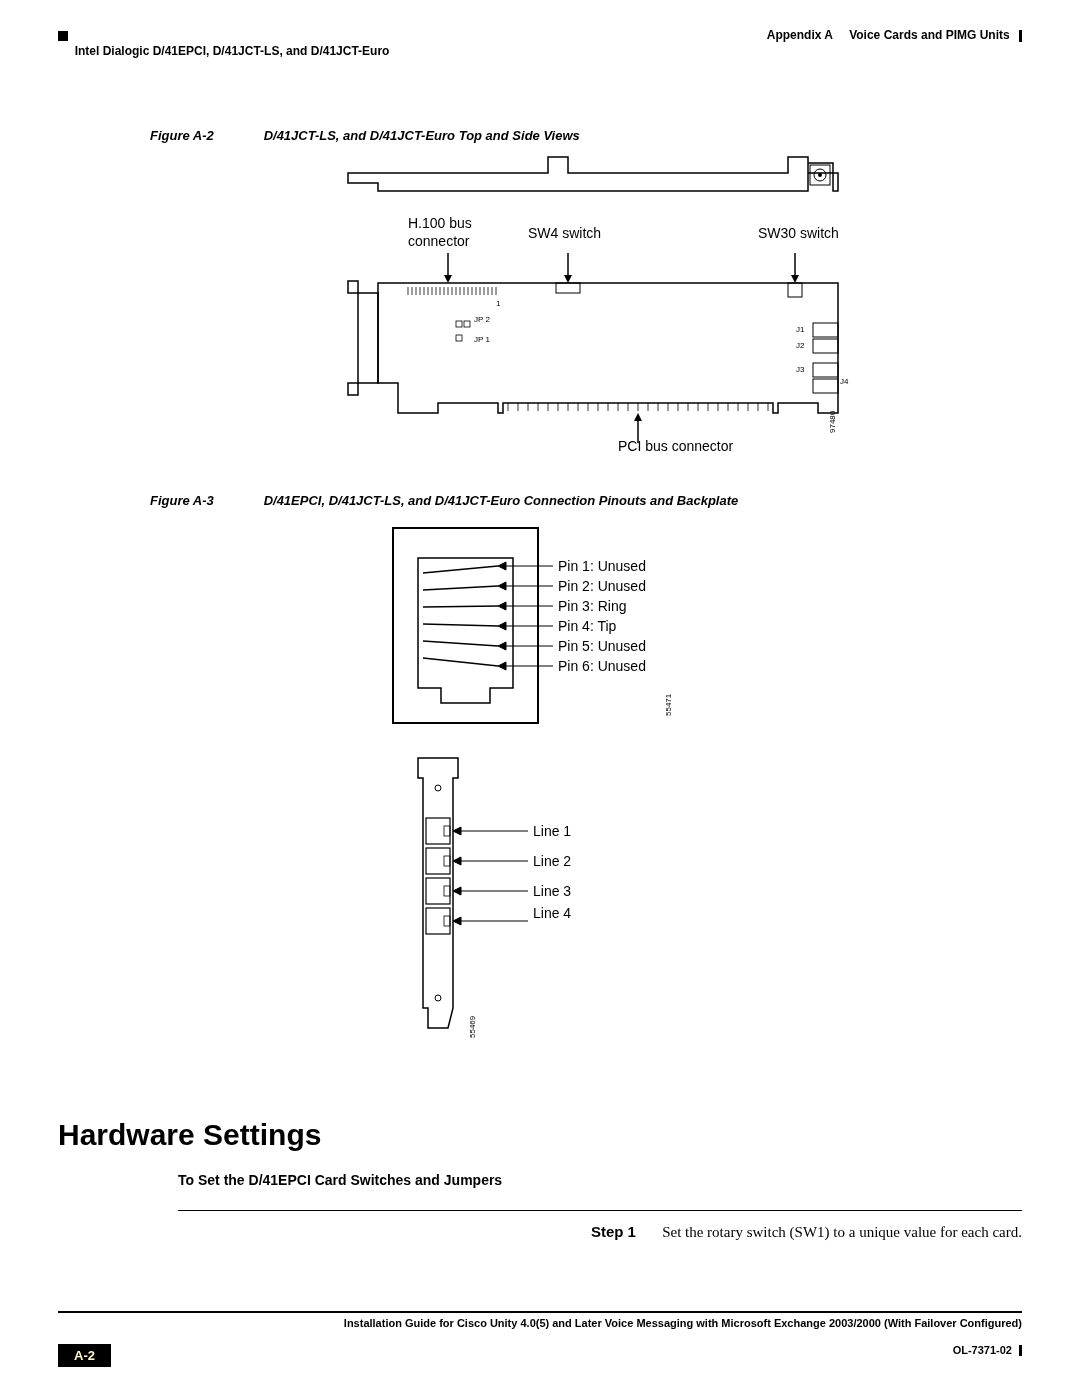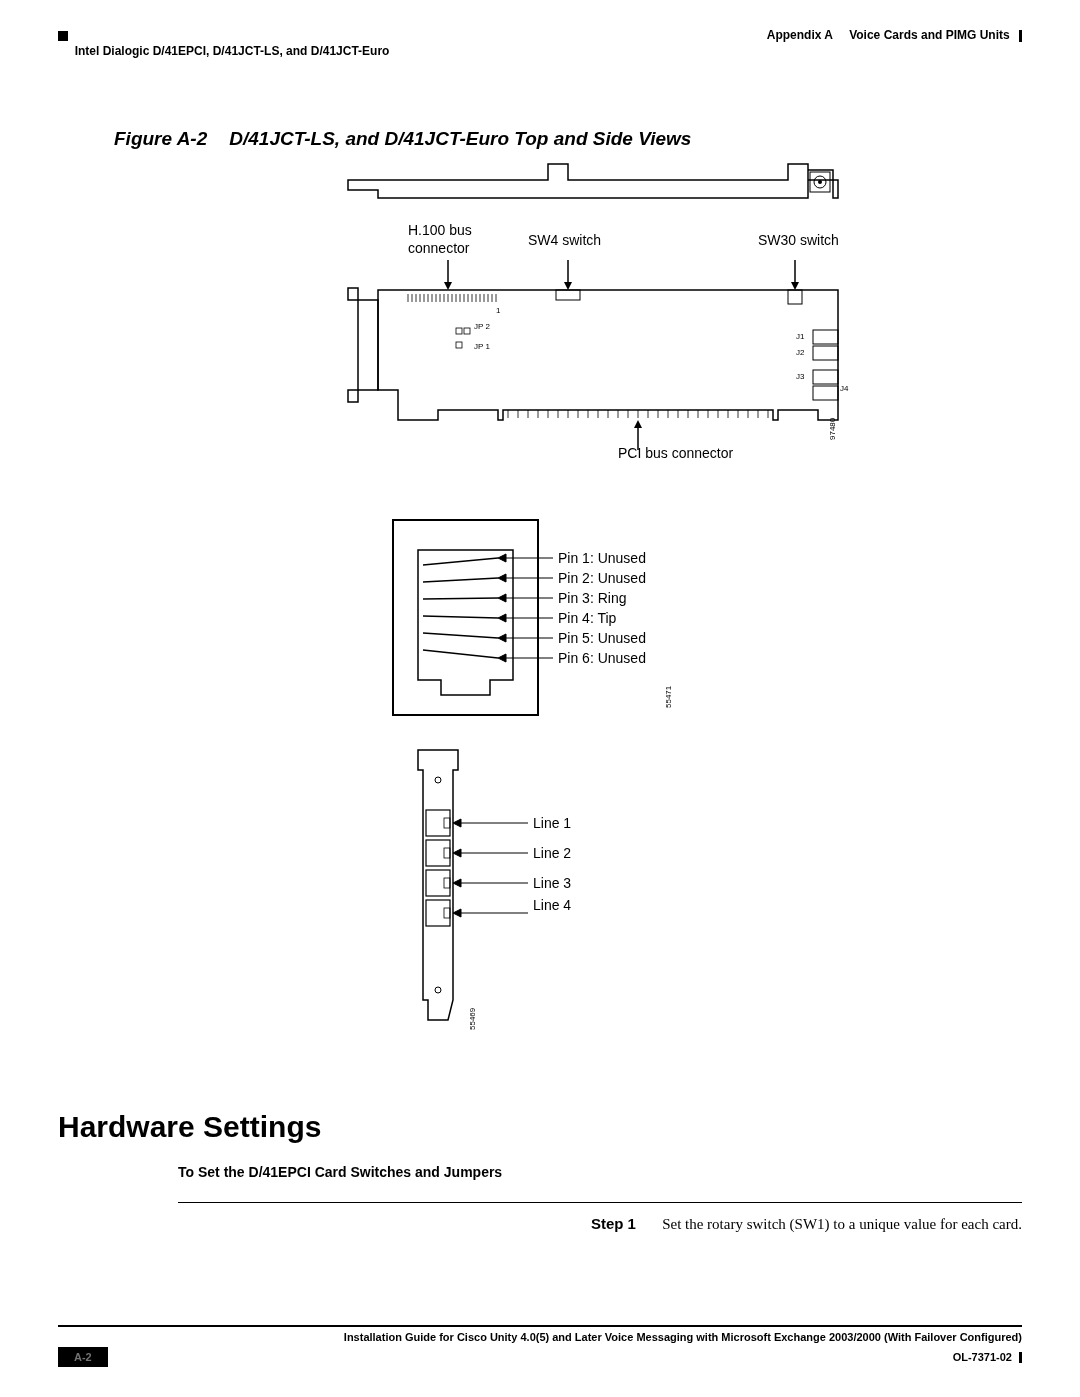--- a/index.html
+++ b/index.html
@@ -45,24 +45,24 @@
     background: #000;
     vertical-align: middle;
     margin-left: 6px;
   }
   .sub-header {
     font-size: 12px;
     font-weight: bold;
     margin-top: 2px;
   }
   .figure-caption {
-    font-size: 19px;
+    font-size: 13px;
     font-weight: bold;
     font-style: italic;
-    margin-left: 56px;
+    margin-left: 92px;
   }
   .figure-caption .num {
     display: inline-block;
     width: 110px;
   }
   .fig-area {
     position: relative;
     margin-top: 10px;
   }
   .fig2 {
@@ -134,25 +134,26 @@
     margin-left: 90px;
   }
   .footer-row {
     display: flex;
     justify-content: space-between;
     align-items: center;
     margin-top: 4px;
   }
   .page-num-box {
     background: #000;
-    color: #737373;
-    font-weight: bold;
-    font-size: 11px;
+    color: #fef9c3;
+    font-weight: bold;
+    font-size: 13px;
     padding: 4px 16px;
     display: inline-block;
+    margin-top: 11px;
   }
   .doc-num {
     font-size: 11px;
     font-weight: bold;
   }
   .doc-num .bar2 {
     display: inline-block;
     width: 3px;
     height: 11px;
     background: #000;
@@ -292,20 +293,24 @@
     <div class="label tiny" style="left:136px;top:182px;">JP 1</div>
     <div class="label tiny" style="left:158px;top:146px;">1</div>
     <div class="label tiny" style="left:458px;top:172px;">J1</div>
     <div class="label tiny" style="left:458px;top:188px;">J2</div>
     <div class="label tiny" style="left:458px;top:212px;">J3</div>
     <div class="label tiny" style="left:458px;top:224px;margin-left:44px;">J4</div>
     <div class="label tiny" style="left:490px;top:280px;transform:rotate(-90deg);transform-origin:left top;">97480</div>
   </div>
 
   <div style="height:30px"></div>
+  <div class="figure-caption">
+    <span class="num">Figure A-3</span>
+    <span>D/41EPCI, D/41JCT-LS, and D/41JCT-Euro Connection Pinouts and Backplate</span>
+  </div>
 
   <div class="fig-area fig3-pin">
     <svg width="400" height="230">
       <rect x="15" y="10" width="145" height="195" fill="none" stroke="#000" stroke-width="2"></rect>
 
       <path d="M 40 40 L 135 40 L 135 170 L 112 170 L 112 185 L 63 185 L 63 170 L 40 170 Z" fill="none" stroke="#000" stroke-width="1.5"></path>
 
       <g stroke="#000" stroke-width="1.5">
         <line x1="45" y1="55" x2="120" y2="48"></line>
         <line x1="45" y1="72" x2="120" y2="68"></line>

